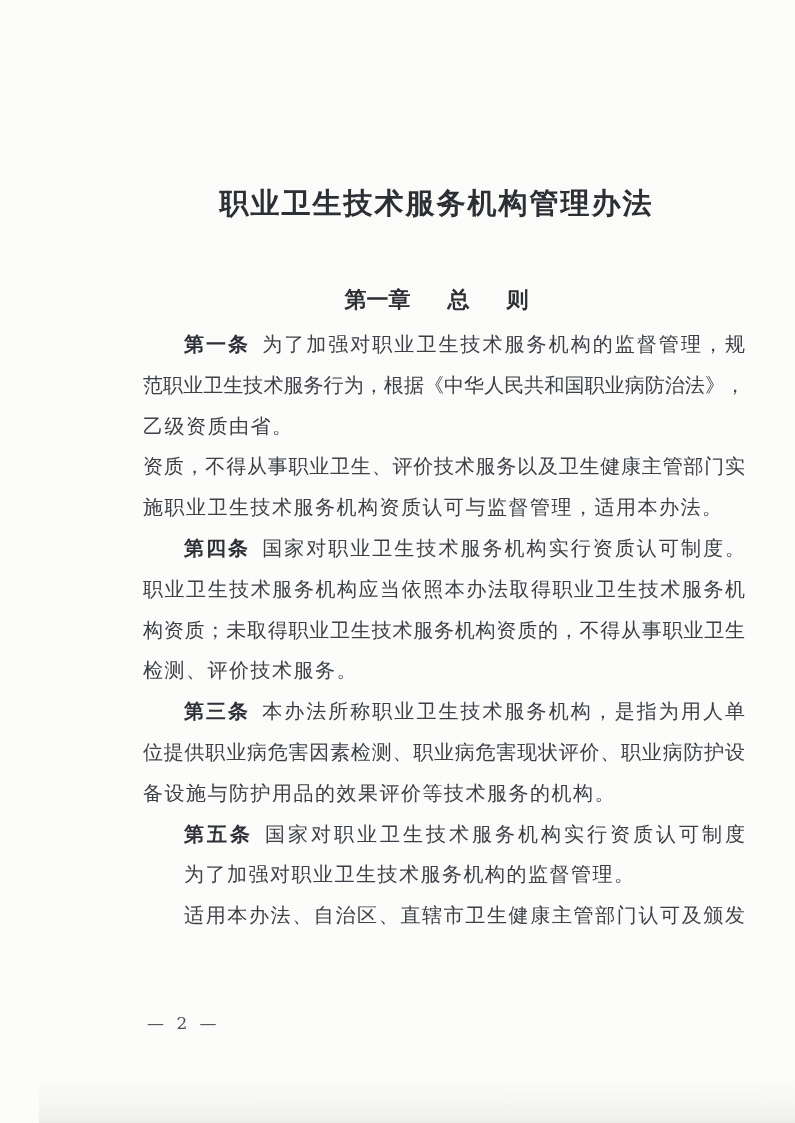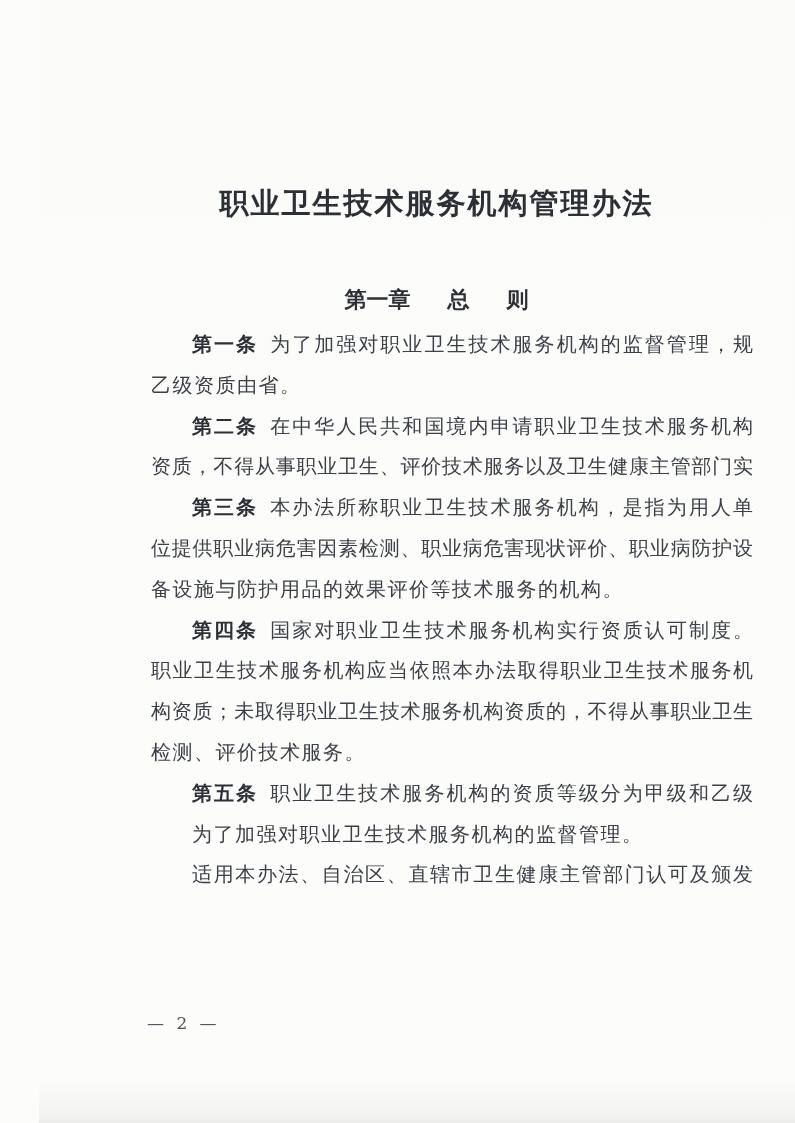--- a/index.html
+++ b/index.html
@@ -27,21 +27,21 @@
   }
   .chapter {
     position: absolute; top: 287px; left: 20px; width: 755px;
     display: flex; justify-content: center; column-gap: 37px;
     font-family: "DejaVu Sans", "Liberation Sans", sans-serif;
     font-size: 22px; line-height: 26px;
     font-weight: bold;
     color: #2c2f34;
   }
   .bodytext {
-    position: absolute; top: 324px; left: 112px; width: 602px;
+    position: absolute; top: 324px; left: 104px; width: 602px;
     font-size: 20px; line-height: 40.8px;
     color: #3d4147;
   }
   .para { margin: 0; }
   .line {
     text-align: justify;
     text-align-last: justify;
     -moz-text-align-last: justify;
   }
   .line.last {
@@ -71,39 +71,40 @@
 
   <div class="chapter">
     <span>第一章</span>
     <span>总</span>
     <span>则</span>
   </div>
 
   <div class="bodytext">
       <div class="para">
         <div class="line first"><span class="art-label">第一条</span><span>为了加强对职业卫生技术服务机构的监督管理，规</span></div>
+        <div class="line">范职业卫生技术服务行为，根据《中华人民共和国职业病防治法》，</div>
         <div class="line last">乙级资质由省。</div>
       </div>
       <div class="para">
-        <div class="line first"><span class="art-label">第二条</span><span>在中华人民共和国境内申请职业卫生技术服务机构</span></div>
         <div class="line">资质，不得从事职业卫生、评价技术服务以及卫生健康主管部门实</div>
-      </div>
-      <div class="para">
-        <div class="line first"><span class="art-label">第三条</span><span>本办法所称职业卫生技术服务机构，是指为用人单</span></div>
-        <div class="line">位提供职业病危害因素检测、职业病危害现状评价、职业病防护设</div>
-        <div class="line last">备设施与防护用品的效果评价等技术服务的机构。</div>
+        <div class="line last">施职业卫生技术服务机构资质认可与监督管理，适用本办法。</div>
       </div>
       <div class="para">
         <div class="line first"><span class="art-label">第四条</span><span>国家对职业卫生技术服务机构实行资质认可制度。</span></div>
         <div class="line">职业卫生技术服务机构应当依照本办法取得职业卫生技术服务机</div>
         <div class="line">构资质；未取得职业卫生技术服务机构资质的，不得从事职业卫生</div>
         <div class="line last">检测、评价技术服务。</div>
       </div>
       <div class="para">
-        <div class="line first"><span class="art-label">第五条</span><span>职业卫生技术服务机构的资质等级分为甲级和乙级</span></div>
+        <div class="line first"><span class="art-label">第三条</span><span>本办法所称职业卫生技术服务机构，是指为用人单</span></div>
+        <div class="line">位提供职业病危害因素检测、职业病危害现状评价、职业病防护设</div>
+        <div class="line last">备设施与防护用品的效果评价等技术服务的机构。</div>
+      </div>
+      <div class="para">
+        <div class="line first"><span class="art-label">第五条</span><span>国家对职业卫生技术服务机构实行资质认可制度</span></div>
       </div>
       <div class="para">
         <div class="line first last">为了加强对职业卫生技术服务机构的监督管理。</div>
       </div>
       <div class="para">
         <div class="line first">适用本办法、自治区、直辖市卫生健康主管部门认可及颁发</div>
       </div>
     </div>
 
   <div class="pageno">— 2 —</div>

